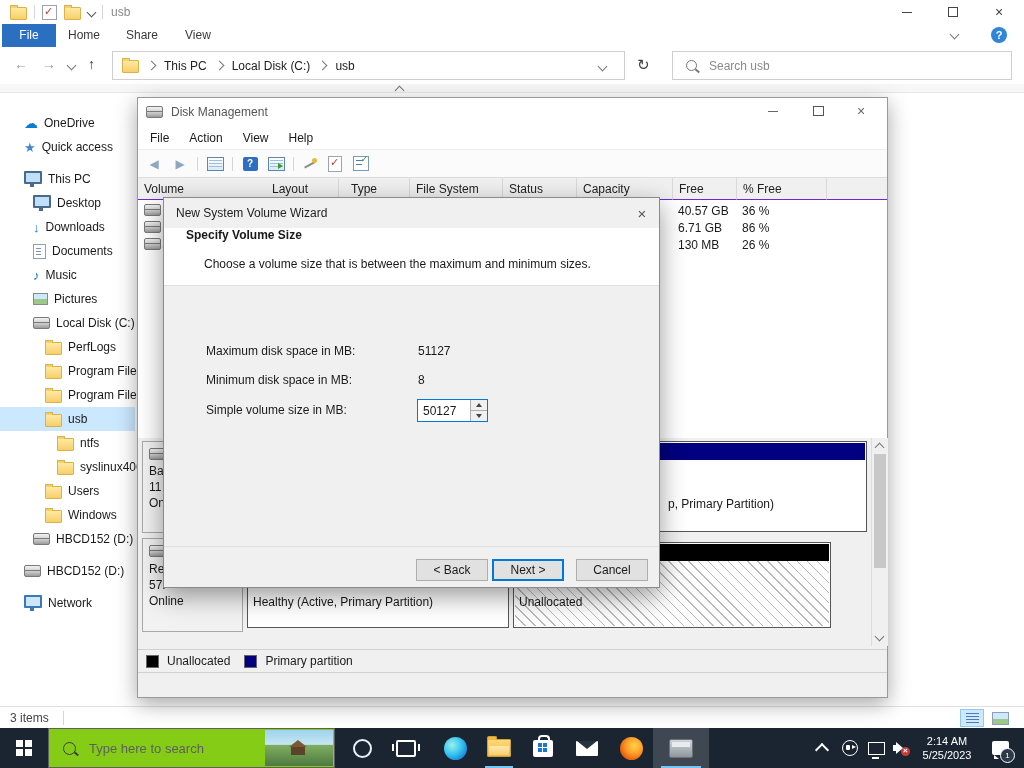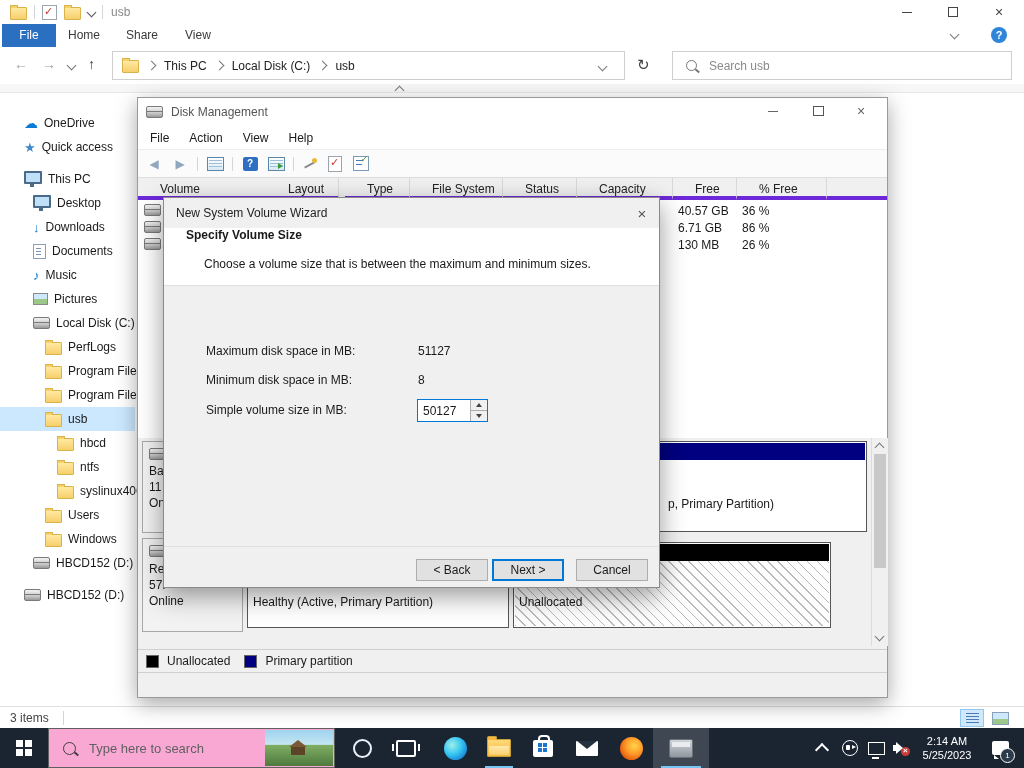--- a/index.html
+++ b/index.html
@@ -85,21 +85,21 @@
   .i-help{width:15px;height:14px;background:#2f6fc1;border-radius:2px;color:#fff;font-size:10px;font-weight:bold;text-align:center;line-height:14px}
   .i-help::before{content:"?"}
   .i-wand{position:relative;width:16px;height:16px}
   .i-wand::before{content:"";position:absolute;left:2px;top:8px;width:11px;height:2px;background:#8a8a8a;transform:rotate(-28deg)}
   .i-wand::after{content:"";position:absolute;right:1px;top:2px;width:5px;height:5px;background:#e8b93a;border-radius:50%}
   .i-checkdoc{width:12px;height:14px;background:#fff;border:1px solid #9aa5af;position:relative}
   .i-checkdoc::after{content:"✓";position:absolute;left:1px;top:-1px;color:#c23a2a;font-size:11px;font-weight:bold}
   .i-checklist{width:14px;height:13px;background:#fff;border:1px solid #7a9ab8;position:relative}
   .i-checklist::before{content:"";position:absolute;left:2px;top:3px;width:6px;height:1px;background:#4a7ab8;box-shadow:0 4px 0 #4a7ab8}
   .i-checklist::after{content:"✓";position:absolute;right:0;top:-3px;color:#3a8a3a;font-size:9px}
-  .dm-hcell{position:absolute;top:80px;height:22px;line-height:22px;background:#f0f0f0;border-right:1px solid #d9d9d9;border-bottom:4px solid #6d28d9;padding-left:22px;box-sizing:border-box;color:#222}
+  .dm-hcell{position:absolute;top:80px;height:22px;line-height:22px;background:#f0f0f0;border-right:1px solid #d9d9d9;border-bottom:1px solid #6d28d9;padding-left:6px;box-sizing:border-box;color:#222}
   .dm-list{position:absolute;left:0;top:102px;width:749px;height:238px;background:#fff}
   .dm-row{position:absolute;left:0;width:100%;height:17px}
   .dm-row .cell{position:absolute;top:1px}
   .dm-graph{position:absolute;left:0;top:340px;width:749px;height:211px;background:#f0f0f0}
   .disk-label{position:absolute;background:#f2f2f2;border:1px solid #a8a8a8;box-sizing:border-box}
   .part-box{position:absolute;border:1px solid #555;background:#fff;box-sizing:border-box}
   .part-strip{position:absolute;left:1px;right:1px;top:1px;height:17px}
   .hatch{position:absolute;left:1px;right:1px;top:18px;bottom:1px;
     background:repeating-linear-gradient(45deg,#b9b9b9 0,#b9b9b9 1px,#fdfdfd 1px,#fdfdfd 7px)}
   .dm-sb{position:absolute;left:733px;top:340px;width:16px;height:208px;background:#f0f0f0;border-left:1px solid #dcdcdc}
@@ -128,21 +128,21 @@
   .wm{position:absolute;left:745px;top:650px;z-index:60;pointer-events:none}
   .wm .l1{font-size:20px;color:#7a7a7a;opacity:.55}
   .wm .l2{font-size:15px;color:#8a8a8a;opacity:.55;margin-top:6px}
   
   .tb{position:absolute;left:0;top:728px;width:1024px;height:40px;background:#1b2531;z-index:100}
   .tb-btn{position:absolute;top:0;height:40px;width:44px;display:flex;align-items:center;justify-content:center}
   .tb-btn.open::after{content:"";position:absolute;left:8px;right:8px;bottom:0;height:2px;background:#76c5f5}
   .tb-btn.active{background:rgba(255,255,255,.16)}
   .winlogo{width:17px;height:17px;display:grid;grid-template-columns:7px 7px;grid-template-rows:7px 7px;gap:2px}
   .winlogo i{background:#fff}
-  .tb-search{position:absolute;left:48px;top:0;width:287px;height:40px;background:#f9a8d4;border:1px solid #5f5f5f;
+  .tb-search{position:absolute;left:48px;top:0;width:287px;height:40px;background:#84cc16;border:1px solid #5f5f5f;
     box-sizing:border-box;display:flex;align-items:center;gap:13px;padding-left:14px}
   .tb-search .magnifier{width:11px;height:11px;border-color:#3e3e3e}
   .tb-search .magnifier::after{background:#3e3e3e}
   .tbs-text{color:#5f5f5f;font-size:13px}
   .bing-img{position:absolute;right:1px;top:1px;width:68px;height:36px;overflow:hidden;
     background:linear-gradient(180deg,#9ed3ee 0%,#c4e6f2 40%,#7fae62 42%,#4e7a3f 100%)}
   .bing-img::before{content:"";position:absolute;left:26px;top:16px;width:14px;height:9px;background:#5d4428}
   .bing-img::after{content:"";position:absolute;left:24px;top:10px;border-left:9px solid transparent;border-right:9px solid transparent;border-bottom:7px solid #7a5a34}
   .cortana{width:15px;height:15px;border:2px solid #e8f0f8;border-radius:50%}
   .taskview{width:16px;height:13px;border:2px solid #fff;border-radius:2px;position:relative}
@@ -286,24 +286,20 @@
     <div class="sbitem lvl2">
         <span class="sbicon ic-folder"></span>
         <span>Program Files</span>
       </div>
     <div class="sbitem lvl2 selected">
         <span class="sbicon ic-folder"></span>
         <span>usb</span>
       </div>
     <div class="sbitem lvl3">
         <span class="sbicon ic-folder"></span>
-        <span>hbcd</span>
-      </div>
-    <div class="sbitem lvl3">
-        <span class="sbicon ic-folder"></span>
         <span>ntfs</span>
       </div>
     <div class="sbitem lvl3">
         <span class="sbicon ic-folder"></span>
         <span>syslinux406</span>
       </div>
     <div class="sbitem lvl2">
         <span class="sbicon ic-folder"></span>
         <span>Users</span>
       </div>
@@ -311,20 +307,24 @@
         <span class="sbicon ic-folder"></span>
         <span>Windows</span>
       </div>
     <div class="sbitem lvl1">
         <span class="sbicon ic-drive"></span>
         <span>HBCD152 (D:)</span>
       </div>
     <div class="sbitem mt8">
         <span class="sbicon ic-drive"></span>
         <span>HBCD152 (D:)</span>
+      </div>
+    <div class="sbitem mt8">
+        <span class="sbicon ic-network"></span>
+        <span>Network</span>
       </div>
   </div>
 
   <div class="ex-status">
     <span style="margin-left:10px;color:#444">3 items</span>
     <span class="vsep" style="margin-left:14px"></span>
     <div class="view-btn sel" style="left:960px">
         <span class="vd-lines"></span>
       </div>
     <div class="view-btn" style="left:988px">

